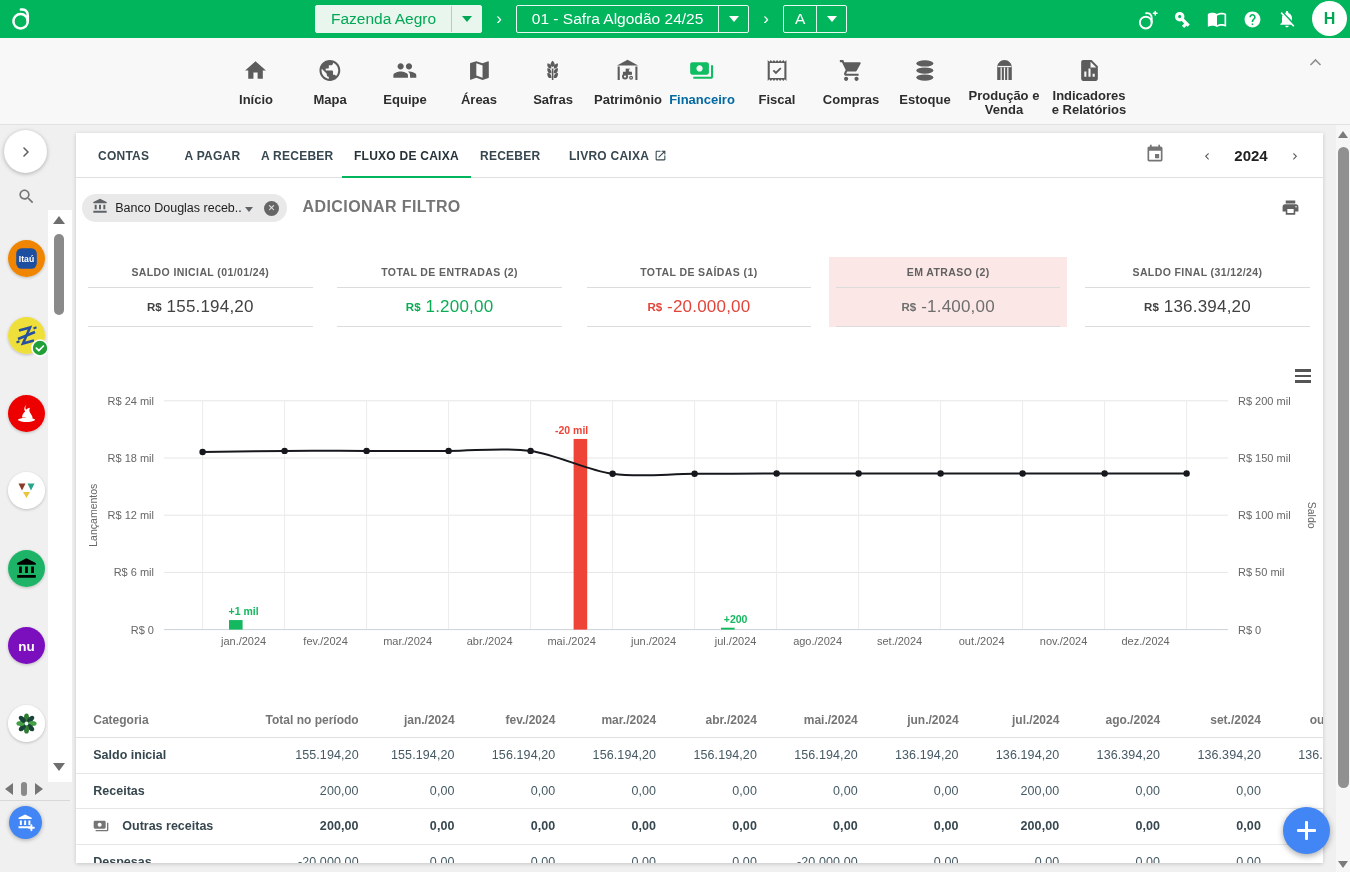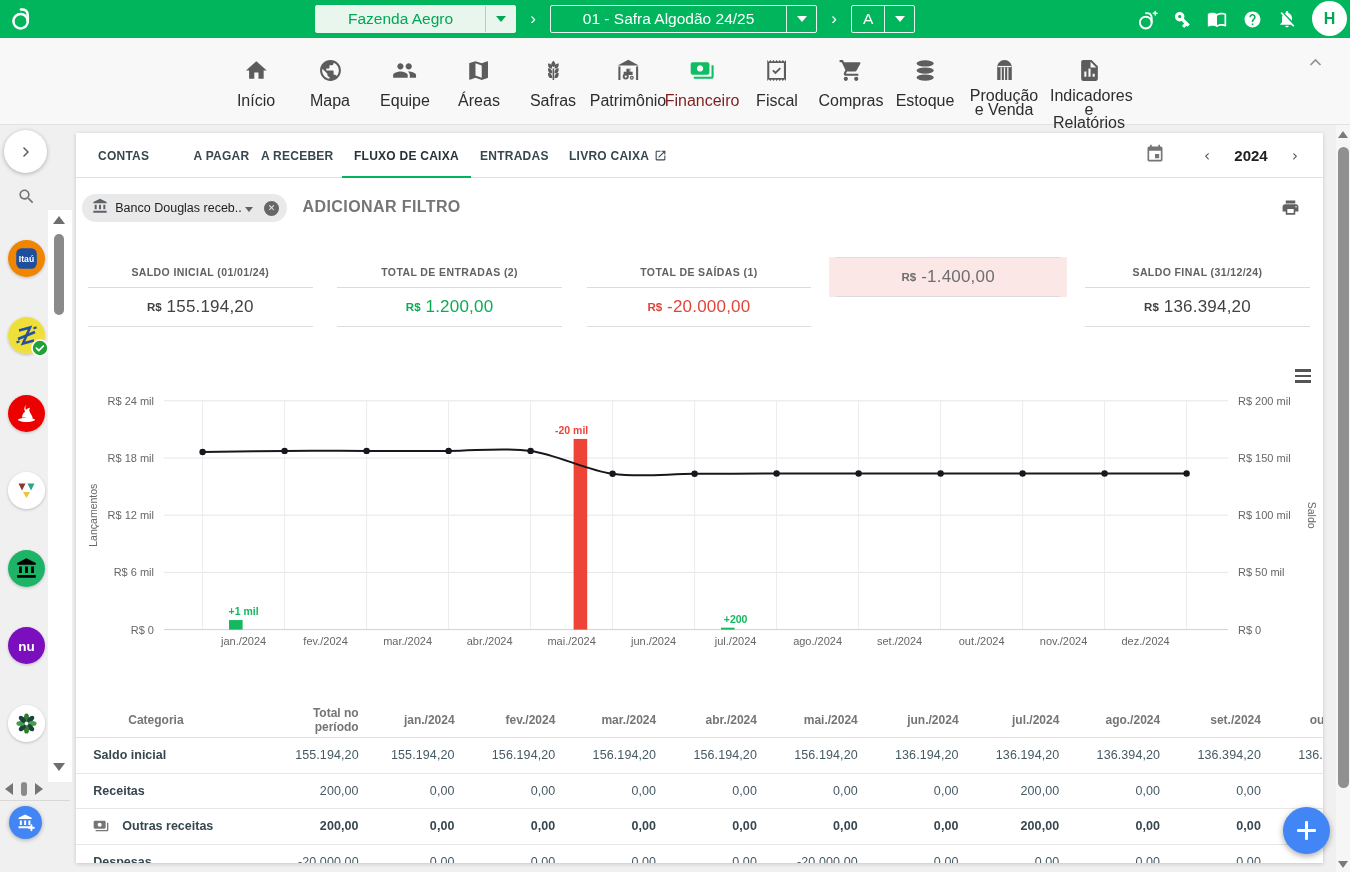--- a/index.html
+++ b/index.html
@@ -5,43 +5,43 @@
   * { margin:0; padding:0; box-sizing:border-box; }
   html,body { width:1350px; height:872px; overflow:hidden; }
   body { font-family:"Liberation Sans","DejaVu Sans",sans-serif; background:#f0f0f0; position:relative; }
   #app { position:relative; width:1350px; height:872px; overflow:hidden; }
 
   
   .topbar { position:absolute; left:0; top:0; width:1350px; height:38px; background:#00b55c; display:flex; align-items:center; z-index:30; }
   .logo { position:absolute; left:9px; top:5px; width:27px; height:27px; }
   .tb-center { position:absolute; left:315px; top:0; height:38px; display:flex; align-items:center; }
   .tb-chip { height:28px; border:1px solid rgba(255,255,255,.9); border-radius:2px; display:flex; align-items:center; font-size:15.5px; color:#fff; cursor:pointer; }
-  .tb-chip .lbl { padding:0 32px; white-space:nowrap; }
+  .tb-chip .lbl { padding:0 15px; white-space:nowrap; }
   .tb-chip.small .lbl { padding:0 11px; }
   .tb-chip .sep { width:1px; align-self:stretch; background:rgba(255,255,255,.85); }
   .tb-chip .caret { width:29px; display:flex; justify-content:center; align-items:center; }
   .caret-tri { width:0; height:0; border-left:5px solid transparent; border-right:5px solid transparent; border-top:6px solid #fff; }
   .tb-chip.light { background:#e9f6ee; border-color:#e9f6ee; color:#00a855; }
   .tb-chip.light .sep { background:#00a85555; }
   .tb-chip.light .caret-tri { border-top-color:#00a855; }
   .tb-sep { color:#fff; font-size:17px; margin:0 14px; font-weight:400; }
   .tb-icons { position:absolute; right:52px; top:0; height:38px; display:flex; align-items:center; gap:13px; color:#fff; }
   .tb-icons .ib { width:22px; height:22px; display:flex; align-items:center; justify-content:center; cursor:pointer; }
   .tb-icons svg { fill:#fff; }
   .avatar { position:absolute; right:3px; top:1px; width:35px; height:35px; background:#fff; border-radius:50%; display:flex; align-items:center; justify-content:center; font-size:16px; font-weight:bold; color:#00a855; }
 
   
   .navbar { position:absolute; left:0; top:38px; width:1350px; height:87px; background:#f8f8f8; border-bottom:1px solid #e2e2e2; z-index:20; }
   .nav-item { position:absolute; top:17px; transform:translateX(-50%); display:flex; flex-direction:column; align-items:center; cursor:pointer; color:#5c5c5c; }
   .nav-ic { height:30px; display:flex; align-items:center; justify-content:center; }
   .nav-ic svg { fill:#5e5e5e; }
   .nav-item.active { color:#0fbd62; }
   .nav-item.active .nav-ic svg { fill:#0fbd62; }
-  .nav-label { margin-top:7px; font-size:16px; font-weight:normal; color:#2d2d2d; white-space:nowrap; }
-  .nav-item.active .nav-label { color:#7f1d1d; }
+  .nav-label { margin-top:7px; font-size:13px; font-weight:bold; color:#2d2d2d; white-space:nowrap; }
+  .nav-item.active .nav-label { color:#0369a1; }
   .nav-label.wide { white-space:normal; text-align:center; width:78px; line-height:13.5px; margin-top:4px; }
   .nav-collapse { position:absolute; right:28px; top:15px; cursor:pointer; }
 
   
   .sidebar { position:absolute; left:0; top:125px; width:75px; height:747px; }
   .sb-expand { position:absolute; left:4px; top:5px; width:43px; height:43px; border-radius:50%; background:#fff; box-shadow:0 1px 4px rgba(0,0,0,.28); display:flex; align-items:center; justify-content:center; cursor:pointer; }
   .sb-expand svg { stroke:#616161; }
   .sb-search { position:absolute; left:17px; top:62px; width:19px; height:19px; cursor:pointer; color:#757575; }
   .sb-strip { position:absolute; left:48px; top:85px; width:24px; height:572px; background:#fff; }
   .sb-up { position:absolute; left:53px; top:91px; width:0; height:0; border-left:6.5px solid transparent; border-right:6.5px solid transparent; border-bottom:8px solid #6e6e6e; cursor:pointer; }
@@ -92,21 +92,21 @@
   .leg-dot { width:11px; height:11px; border-radius:50%; }
   .leg-line { width:15px; height:2.5px; background:#16181d; position:relative; }
   .leg-line::after { content:""; position:absolute; left:3px; top:-3.2px; width:9px; height:9px; border-radius:50%; background:#16181d; }
   .leg-label { font-size:11.5px; font-weight:bold; color:#333; }
 
   
   .table { position:absolute; left:0; top:570px; width:1290px; }
   .thead, .trow { display:grid; grid-template-columns:180.0px 103.1px 95.9px 100.8px 100.8px 100.8px 100.8px 100.8px 100.8px 100.8px 100.8px 100.8px; align-items:center; }
   .thead { height:35px; border-bottom:1px solid #e0e0e0; }
   .trow { height:35.5px; border-bottom:1px solid #e6e6e6; }
-  .th { font-size:12px; font-weight:bold; color:#757575;margin-left:35px; }
+  .th { font-size:12px; font-weight:bold; color:#757575; }
   .th.num { text-align:right; }
   .th.cat { padding-left:17.7px; }
   .td { font-size:12.5px; color:#455a64; }
   .td.num { text-align:right; letter-spacing:.1px; }
   .td.cat { padding-left:17.7px; font-weight:bold; color:#37474f; display:flex; align-items:center; }
   .td.cat.indent { padding-left:17.7px; }
   .td.num.bold { font-weight:bold; color:#37474f; }
   .row-ic { margin-right:13px; display:flex; color:#757575; }
 
   
@@ -378,31 +378,31 @@
           <path d="M15.4 12.2v5M12.9 14.7h5" stroke="#fff" stroke-width="1.9" stroke-linecap="round"></path>
         </svg>
       </div>
   </div>
 
   <div class="card">
     <div class="tabs-row">
 <div class="tab" style="left:22.400000000000006px">
           <span>CONTAS</span>
         </div>
-<div class="tab" style="left:118px">
+<div class="tab" style="left:109px">
           <span>A PAGAR</span>
         </div>
 <div class="tab" style="left:185.4px">
           <span>A RECEBER</span>
         </div>
 <div class="tab active" style="left:278.4px">
           <span>FLUXO DE CAIXA</span>
         </div>
 <div class="tab" style="left:404.4px">
-          <span>ENTRADAS</span>
+          <span>RECEBER</span>
         </div>
 <div class="tab" style="left:493.4px">
           <span>LIVRO CAIXA</span>
           <span class="tab-ext">
             <svg width="13" height="13" viewBox="0 0 24 24" xmlns="http://www.w3.org/2000/svg">
               <path d="M19 19H5V5h7V3H5c-1.11 0-2 .9-2 2v14c0 1.1.89 2 2 2h14c1.1 0 2-.9 2-2v-7h-2v7zM14 3v2h3.59l-9.83 9.83 1.41 1.41L19 6.41V10h2V3h-7z" fill="currentColor"></path>
             </svg>
           </span>
         </div>
       <div class="period">
@@ -451,20 +451,21 @@
 <div class="sum-card" style="left:511.0px">
         <div class="sum-label">TOTAL DE SAÍDAS (1)</div>
         <div class="sum-div"></div>
         <div class="sum-value" style="color:#e2443a">
           <span class="cur">R$</span>
           <span class="val">-20.000,00</span>
         </div>
         <div class="sum-div bottom"></div>
       </div>
 <div class="sum-card highlight" style="left:760.3px">
+        <div class="sum-label">EM ATRASO (2)</div>
         <div class="sum-div"></div>
         <div class="sum-value" style="color:#6e6e6e">
           <span class="cur">R$</span>
           <span class="val">-1.400,00</span>
         </div>
         <div class="sum-div bottom"></div>
       </div>
 <div class="sum-card" style="left:1009.6px">
         <div class="sum-label">SALDO FINAL (31/12/24)</div>
         <div class="sum-div"></div>

